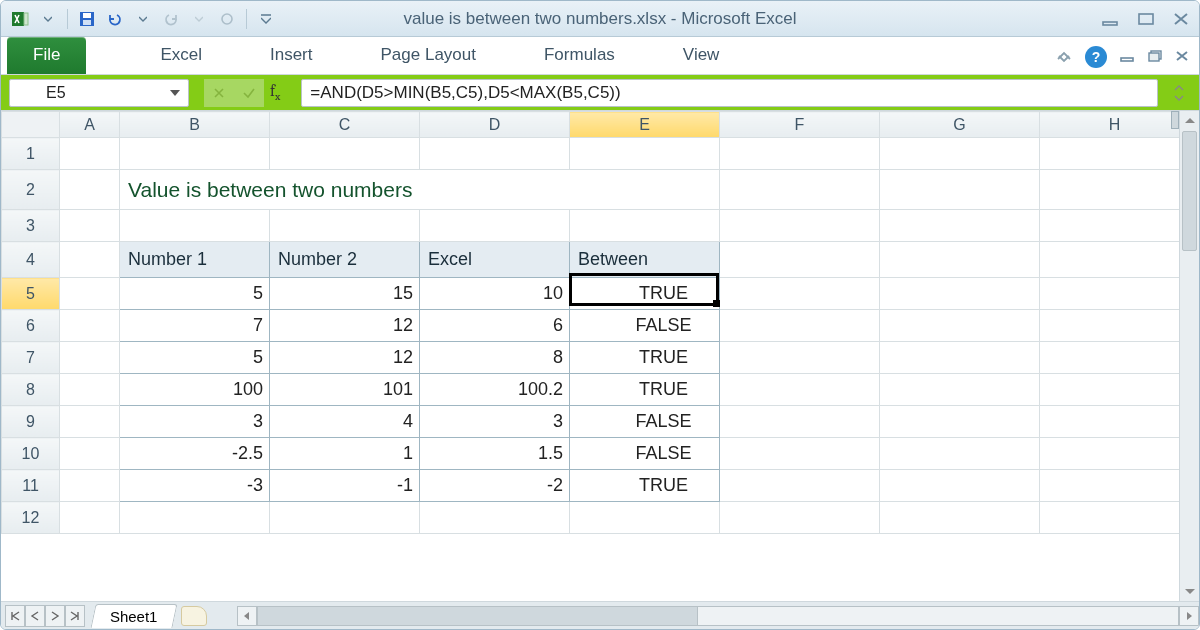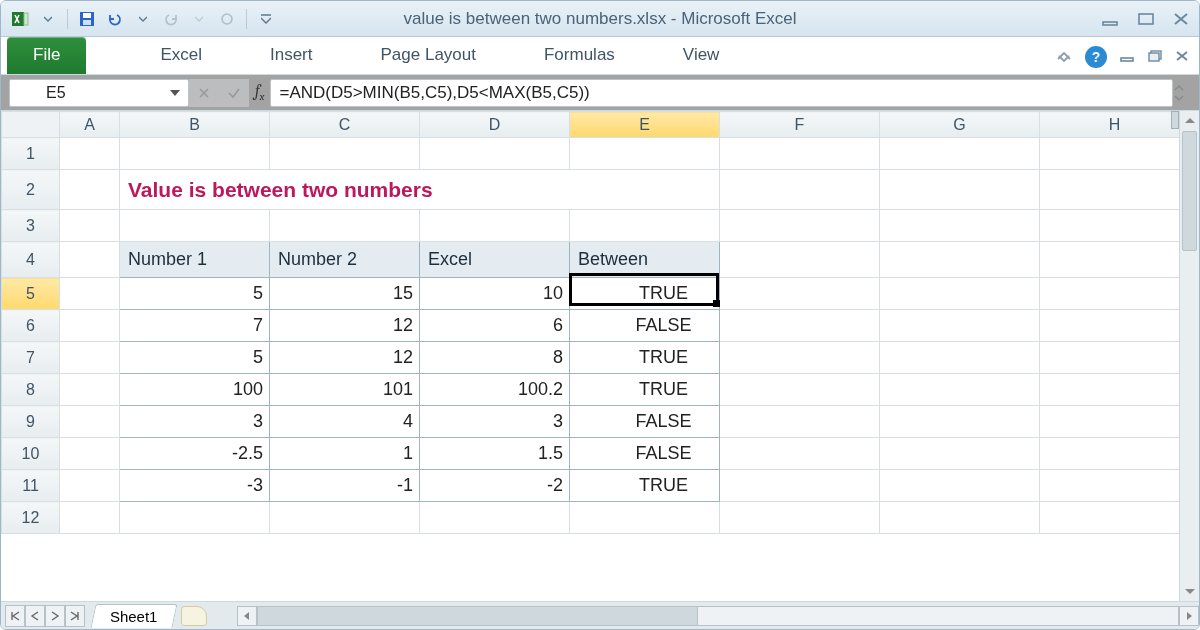--- a/index.html
+++ b/index.html
@@ -60,25 +60,25 @@
     margin-right: 30px;
     box-shadow: inset 0 1px 0 rgba(255,255,255,.3);
   }
   .tab { color:#417; color:#3f5566; padding: 9px 24px; font-size:17px; }
   .ribbon-right { position:absolute; right:10px; bottom:6px; display:flex; gap:12px; align-items:center; color:#6b89a0;}
   .help-circle { width:22px;height:22px;border-radius:50%;background:#2a8ad4;color:#fff;display:flex;align-items:center;justify-content:center;font-weight:bold;font-size:14px;}
 
   
   .formula-row {
     height: 36px;
-    background:#a3a3a3;
+    background:#84cc16;
     border-bottom:1px solid #cfd8dd;
     display:flex; align-items:center;
     padding: 4px 8px;
-    gap:0;
+    gap:15px;
   }
   .name-box {
     width: 180px; height:28px;
     background:#fff; border:1px solid #b9c3c8;
     display:flex; align-items:center;
     padding-left:36px;
     font-size:16px;
     color:#222;
     position:relative;
     border-radius:2px;
@@ -88,21 +88,21 @@
     display:flex;align-items:center;justify-content:center;color:#555;
   }
   .fx-group {
     display:flex; align-items:center; gap:0;
   }
   .fx-btn {
     width:30px;height:28px;background:#e8eef1;
     display:flex;align-items:center;justify-content:center;color:#888;
     border:1px solid transparent;
   }
-  .fx-label { font-style:italic; font-family:"Cambria",serif; font-size:16px; color:#333; padding:0 6px;}
+  .fx-label { font-family:"Cambria",serif; font-size:16px; color:#333; padding:0 6px;}
   .formula-input {
     flex:1; height:28px; background:#fff; border:1px solid #b9c3c8;
     display:flex; align-items:center; padding:0 8px; font-size:17px; color:#222;
     border-radius:2px;
   }
   .formula-expand { width:18px; display:flex; align-items:center; color:#888; }
 
   
   .grid-wrap {
     position:absolute;
@@ -143,21 +143,21 @@
   td { padding:0 6px; }
   td.r { text-align:right; }
   td.c { text-align:center;padding-left:44px; }
   .hdr-cell {
     background:#e4ecf2;
     font-size:18px;
     color:#1a2e3b;
     padding-left:8px;
   }
   .tbl-border { border:1px solid #9fb6c2 !important; }
-  .title-cell { font-weight:bold; font-size:21px; color:#be185d; padding-left:8px;}
+  .title-cell { font-weight:normal; font-size:21px; color:#14532d; padding-left:8px;}
 
   
   .sel-cell {
     position:absolute;
     border:3px solid #000;
     pointer-events:none;
   }
   .sel-handle {
     position:absolute; width:7px;height:7px;background:#000;
     right:-4px; bottom:-4px;

